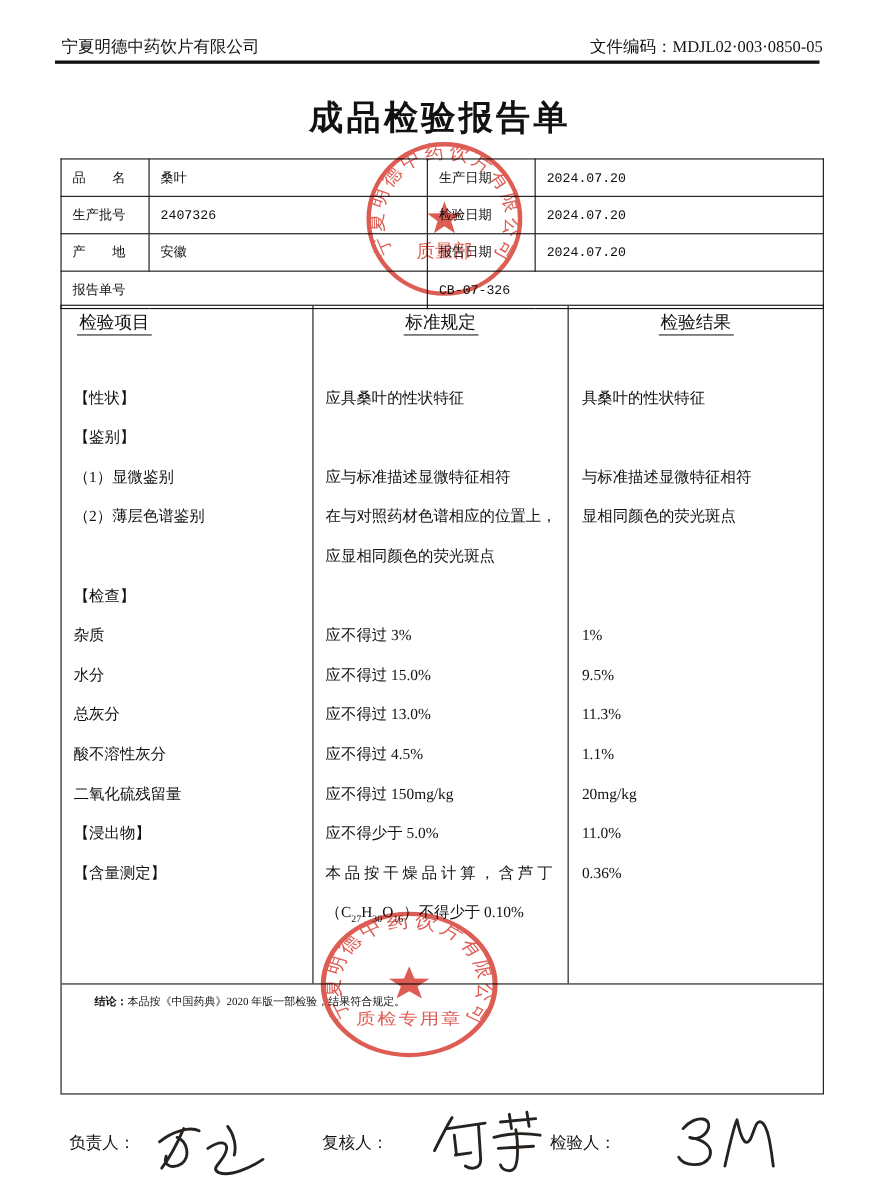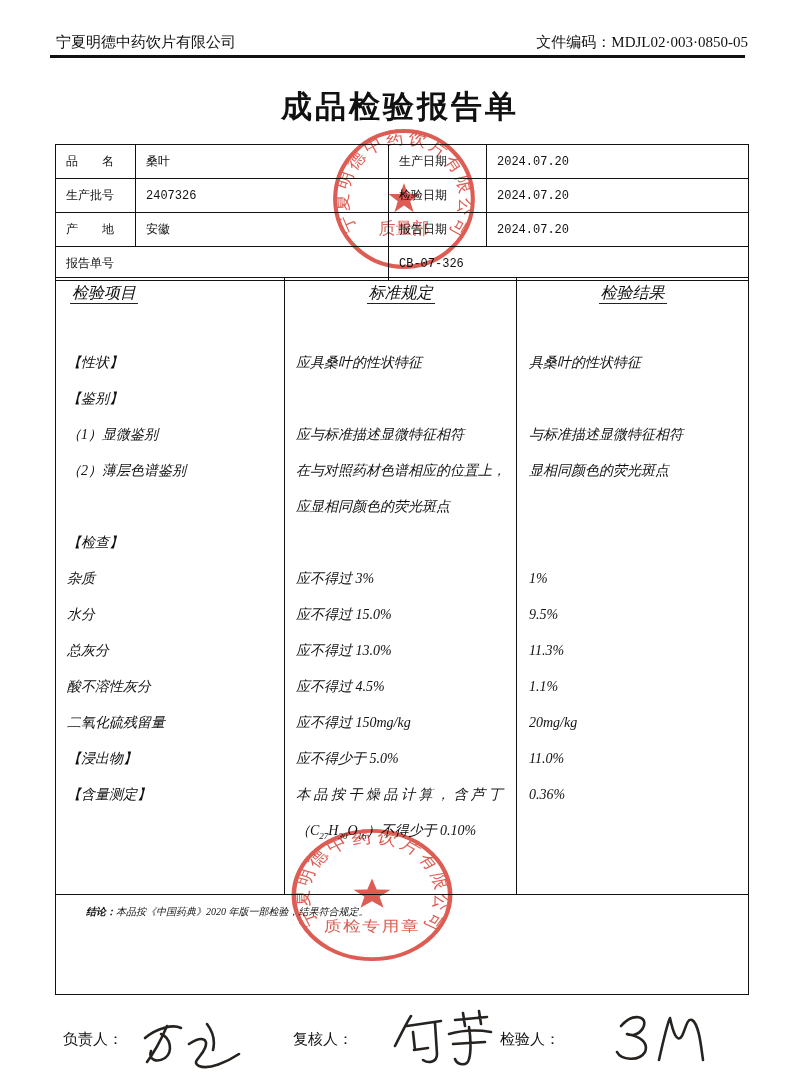--- a/index.html
+++ b/index.html
@@ -15,21 +15,21 @@
   .doc-title { position:absolute; top:86px; left:0; width:100%; text-align:center;
     font-size:31px; font-weight:bold; letter-spacing:3px; }
 
   
   .info-table { position:absolute; left:55px; top:144px; border-collapse:collapse; table-layout:fixed; }
   .info-table td { border:1.5px solid #111; height:33px; font-size:12px; padding:0 0 0 10px; overflow:hidden; white-space:nowrap;font-family:Liberation Mono, monospace; }
   .c1 { width:69px; } .c2 { width:242px; } .c3 { width:87px; } .c4 { width:251px; }
 
   
   .spec-wrap { position:absolute; left:55px; top:277px; width:694px; height:718px;
-    border:1.5px solid #111; box-sizing:border-box;font-style:italic; }
+    border:1.5px solid #111; box-sizing:border-box; }
   .spec-main { display:grid; grid-template-columns:229px 232px 1fr; height:616px; box-sizing:border-box; }
   .spec-col { box-sizing:border-box; padding-top:5px; overflow:hidden; }
   .spec-col.b { border-right:1.5px solid #111; }
   .col-header { height:24px; font-size:16px; }
   .col-header .u { border-bottom:1px solid #222; padding:0 2px 2px 2px; }
   .ch-left { padding-left:14px; text-align:left; }
   .ch-center { text-align:center; }
   .col-spacer { height:38px; }
   .spec-line { height:36px; line-height:36px; font-size:14px; white-space:nowrap; padding-left:11px; }
   .col3 .spec-line { padding-left:12px; }

